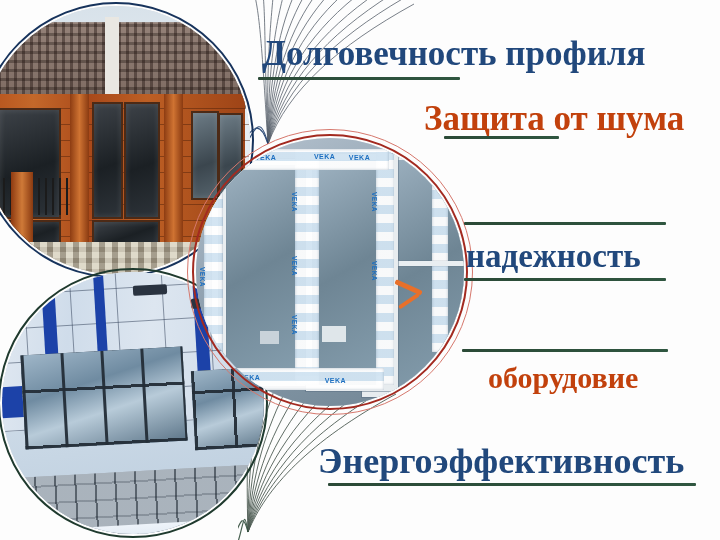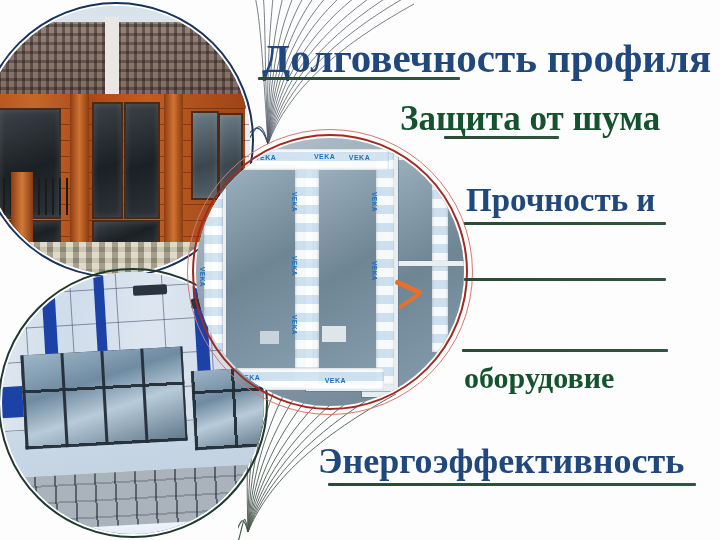--- a/index.html
+++ b/index.html
@@ -118,21 +118,21 @@
       transform:rotate(-3.2deg);}
   .fac-vent{position:absolute;background:#2a3340;border-radius:2px;
       transform:rotate(-3.2deg);}
   .fac-snow{position:absolute;left:-10%;bottom:-10%;width:130%;height:14%;
       background:linear-gradient(#eef4fa,#cfdcea);transform:rotate(-3.2deg);}
 
   
   .line{position:absolute;white-space:nowrap;font-weight:700;
       font-family:"Liberation Serif", serif;}
   .navy{color:#21487c;}
-  .red{color:#14532d;}
+  .red{color:#c2410c;margin-left:24px;}
   .uline{position:absolute;height:3px;
       background:linear-gradient(90deg,#24402f,#2f5640);border-radius:1px;}
 
   
   #avito{position:absolute;left:612px;top:500px;width:96px;height:26px;
       opacity:.92;}
   #avito .wm-text{position:absolute;left:28px;top:-2px;
       font-family:"Liberation Sans",sans-serif;font-weight:700;font-size:23px;
       color:#ffffff;letter-spacing:-.5px;
       text-shadow:0 0 2px rgba(150,150,150,.55);}
@@ -287,29 +287,29 @@
       <div class="mullion" style="left:10%;top:9%;width:3px;height:78%;"></div>
       <div class="orange-tie" style="left:74%;top:55%;width:11%;height:5px;"></div>
       <div class="orange-tie" style="left:75%;top:60%;width:9%;height:4px;transform:rotate(-34deg)"></div>
       <div style="position:absolute;left:47%;top:70%;width:9%;height:6%;background:#dfe6ea;"></div>
       <div style="position:absolute;left:24%;top:72%;width:7%;height:5%;background:#c9d3da;"></div>
     </div>
   </div>
   <div class="ring" id="ring-windows2"></div>
   <div class="ring" id="ring-windows"></div>
 
-  <div class="line navy" id="t0" style="left:262px;top:34px;font-size:41px;">Долговечность профиля</div>
+  <div class="line navy" id="t0" style="left:262px;top:34px;font-size:35px;">Долговечность профиля</div>
   <div class="uline" style="left: 258px; top: 77px; width: 202px; background: linear-gradient(90deg, rgb(43, 74, 55), rgb(47, 86, 64));"></div>
 
   <div class="line red" id="t1" style="left:400px;top:99px;font-size:35px;">Защита от шума</div>
   <div class="uline" style="left: 444px; top: 136px; width: 115px; background: linear-gradient(90deg, rgb(43, 74, 55), rgb(47, 86, 64));"></div>
 
-  <div class="line navy" id="t2" style="left:466px;top:182px;font-size:33px;">Прочность и</div>
   <div class="uline" style="left: 464px; top: 222px; width: 202px; background: linear-gradient(90deg, rgb(43, 74, 55), rgb(47, 86, 64));"></div>
 
+  <div class="line navy" id="t3" style="left:466px;top:238px;font-size:33px;">надежность</div>
   <div class="uline" style="left: 464px; top: 278px; width: 202px; background: linear-gradient(90deg, rgb(43, 74, 55), rgb(47, 86, 64));"></div>
 
   <div class="uline" style="left: 462px; top: 349px; width: 206px; background: linear-gradient(90deg, rgb(43, 74, 55), rgb(47, 86, 64));"></div>
 
   <div class="line red" id="t5" style="left:464px;top:361px;font-size:30px;">оборудовие</div>
 
   <div class="line navy" id="t6" style="left:318px;top:440px;font-size:36px;">Энергоэффективность</div>
   <div class="uline" style="left: 328px; top: 483px; width: 368px; background: linear-gradient(90deg, rgb(43, 74, 55), rgb(47, 86, 64));"></div>
 
 

